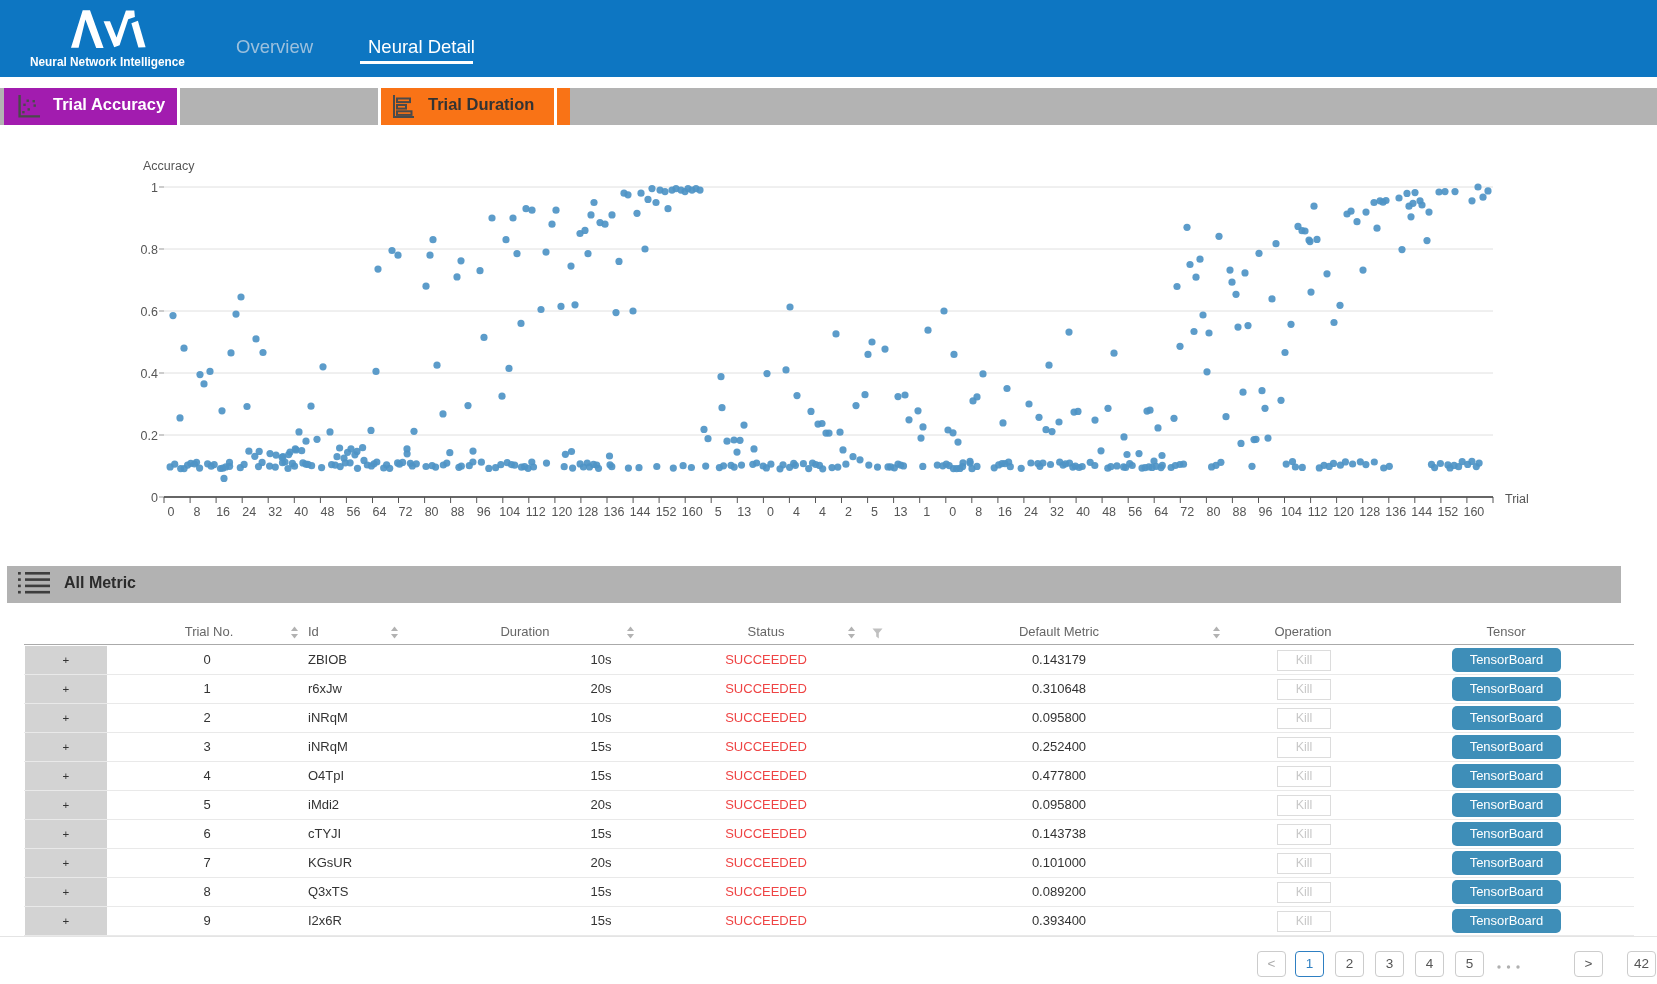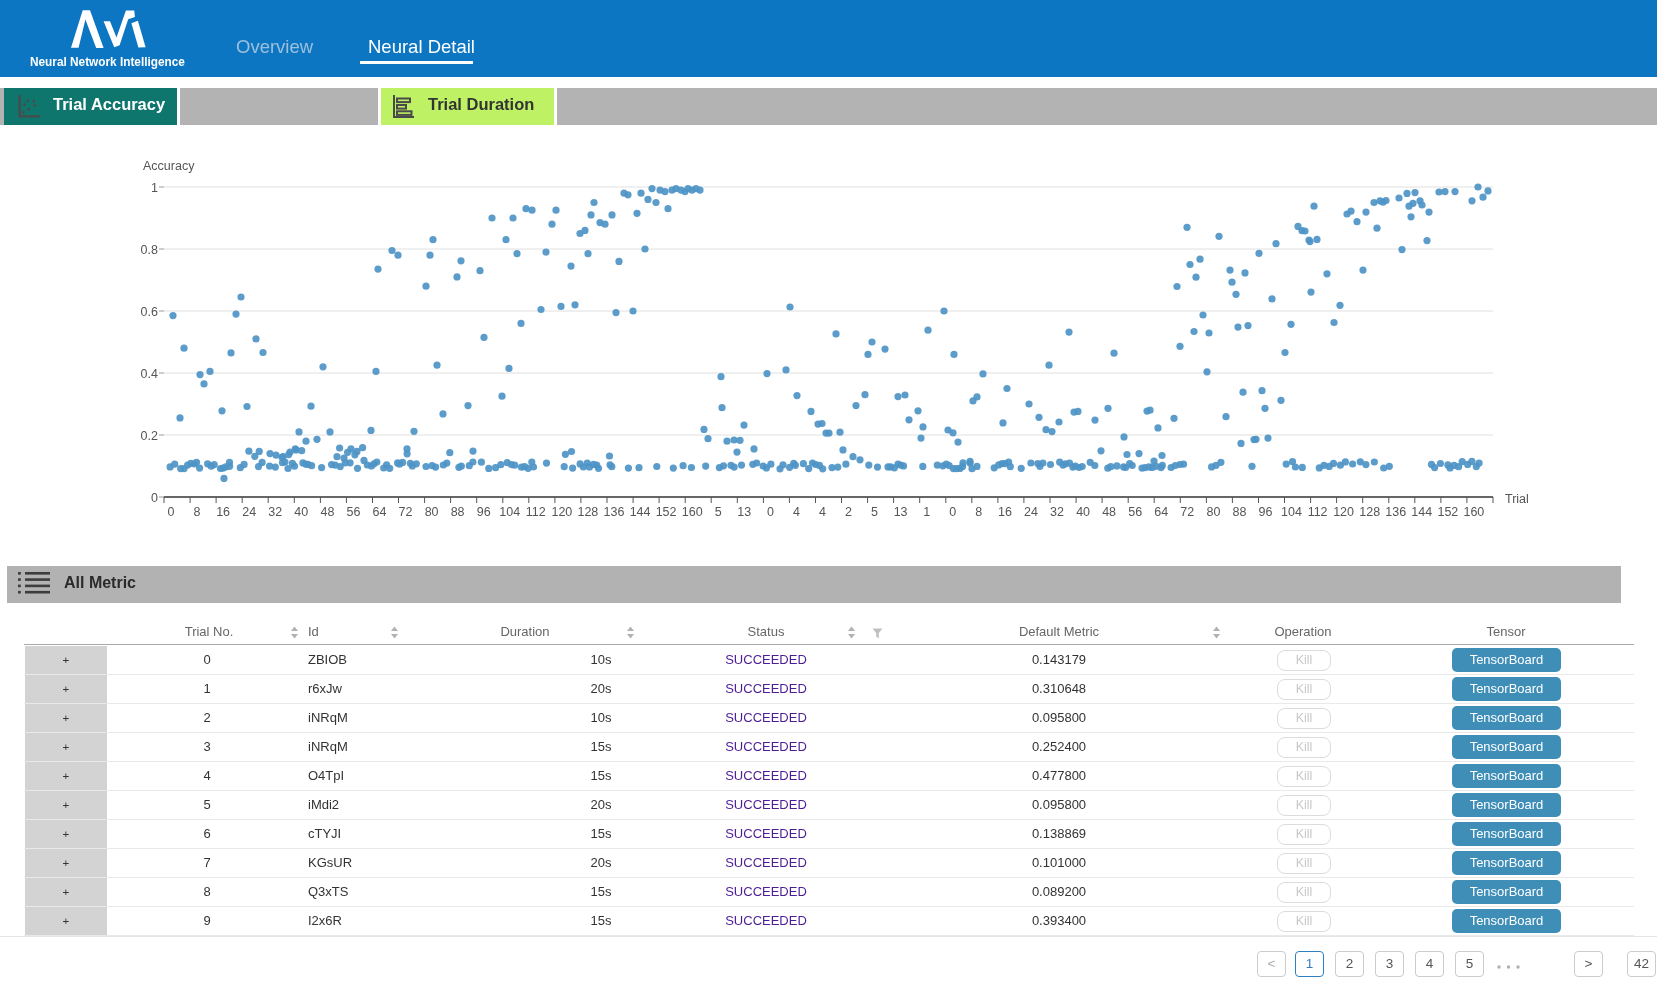--- a/index.html
+++ b/index.html
@@ -6,38 +6,38 @@
 html,body { margin:0; padding:0; width:1657px; height:984px; background:#fff;
   font-family:"Liberation Sans",sans-serif; overflow:hidden; position:relative; }
 .abs { position:absolute; }
 .topbar { left:0; top:0; width:1657px; height:77px; background:#0d76c2; }
 .brand { left:30px; top:54px; color:#fff; font-size:13.5px; font-weight:bold; transform:scaleX(0.875); transform-origin:0 0; white-space:nowrap; }
 .nav1 { left:236px; top:36px; color:#9cc0dd; font-size:18.5px; }
 .nav2 { left:368px; top:36px; color:#fff; font-size:18.5px; }
 .navu { left:360px; top:61px; width:113px; height:2.5px; background:#fff; }
 .tabstrip { left:0; top:88px; width:1657px; height:37px; background:#b3b3b3; }
 .tab { position:absolute; top:0; height:37px; }
-.tab1 { left:4px; width:173px; background:#0f766e; }
+.tab1 { left:4px; width:173px; background:#a21caf; }
 .tab2 { left:180px; width:198px; background:#b5b5b5; }
-.tab3 { left:381px; width:173px; background:#bef264; }
+.tab3 { left:381px; width:189px; background:#f97316; }
 .tabtx1 { position:absolute; left:49px; top:7px; color:#fff; font-weight:bold; font-size:17px; transform:scaleX(0.97); transform-origin:0 0; white-space:nowrap; }
 .tabtx { position:absolute; top:7px; color:#333; font-weight:bold; font-size:17px; transform:scaleX(0.97); transform-origin:0 0; white-space:nowrap; }
 .tabic { position:absolute; top:7px; }
 .atbar { left:7px; top:566px; width:1614px; height:37px; background:#b2b2b2; }
 .attx { position:absolute; left:57px; top:8px; font-size:16px; font-weight:bold; color:#2b2b2b; }
 .thead { font-size:13px; color:#666; }
 .thead .abs { top:4px; }
 .thead .sic { top:6px; }
 .cc { text-align:center; }
 .row { left:24px; top:0; width:1610px; height:29px; font-size:13px; color:#333;
   border-bottom:1px solid #e9e9e9; line-height:28px; }
 .expander { position:absolute; left:0.5px; top:0; width:82.5px; height:28px;
   background:#d3d3d3; text-align:center; color:#333; font-size:11.5px; }
-.succ { color:#4c1d95; }
-.killbtn { width:54px; height:21px; border:1px solid #dcdcdc; border-radius:8px;
+.succ { color:#ef4444; }
+.killbtn { width:54px; height:21px; border:1px solid #dcdcdc; border-radius:0;
   color:#c8c8c8; font-size:12.5px; text-align:center; line-height:19px; background:#fff; }
 .tbbtn { width:109px; height:24px; background:#3e8eb8; border-radius:5px; color:#fff;
   font-size:13px; text-align:center; line-height:24px; }
 .pg { top:951px; width:29px; height:26px; border:1px solid #ccc; border-radius:4px;
   background:#fff; color:#555; font-size:13.5px; text-align:center; line-height:24px; }
 .pga { border-color:#2e7fc2; color:#2e7fc2; }
 .pgd { color:#aaa; }
 </style>
 </head>
 <body>
@@ -781,21 +781,21 @@
 <div class="abs cc" style="left:935px;width:200px">0.095800</div>
 <div class="abs killbtn" style="left:1253px;top:4px">Kill</div>
 <div class="abs tbbtn" style="left:1428px;top:2px">TensorBoard</div>
 </div>
 <div class="abs row" style="top:820px">
 <div class="expander">+</div>
 <div class="abs cc" style="left:83px;width:200px">6</div>
 <div class="abs" style="left:284px">cTYJI</div>
 <div class="abs cc" style="left:477px;width:200px">15s</div>
 <div class="abs cc succ" style="left:642px;width:200px">SUCCEEDED</div>
-<div class="abs cc" style="left:935px;width:200px">0.138869</div>
+<div class="abs cc" style="left:935px;width:200px">0.143738</div>
 <div class="abs killbtn" style="left:1253px;top:4px">Kill</div>
 <div class="abs tbbtn" style="left:1428px;top:2px">TensorBoard</div>
 </div>
 <div class="abs row" style="top:849px">
 <div class="expander">+</div>
 <div class="abs cc" style="left:83px;width:200px">7</div>
 <div class="abs" style="left:284px">KGsUR</div>
 <div class="abs cc" style="left:477px;width:200px">20s</div>
 <div class="abs cc succ" style="left:642px;width:200px">SUCCEEDED</div>
 <div class="abs cc" style="left:935px;width:200px">0.101000</div>

